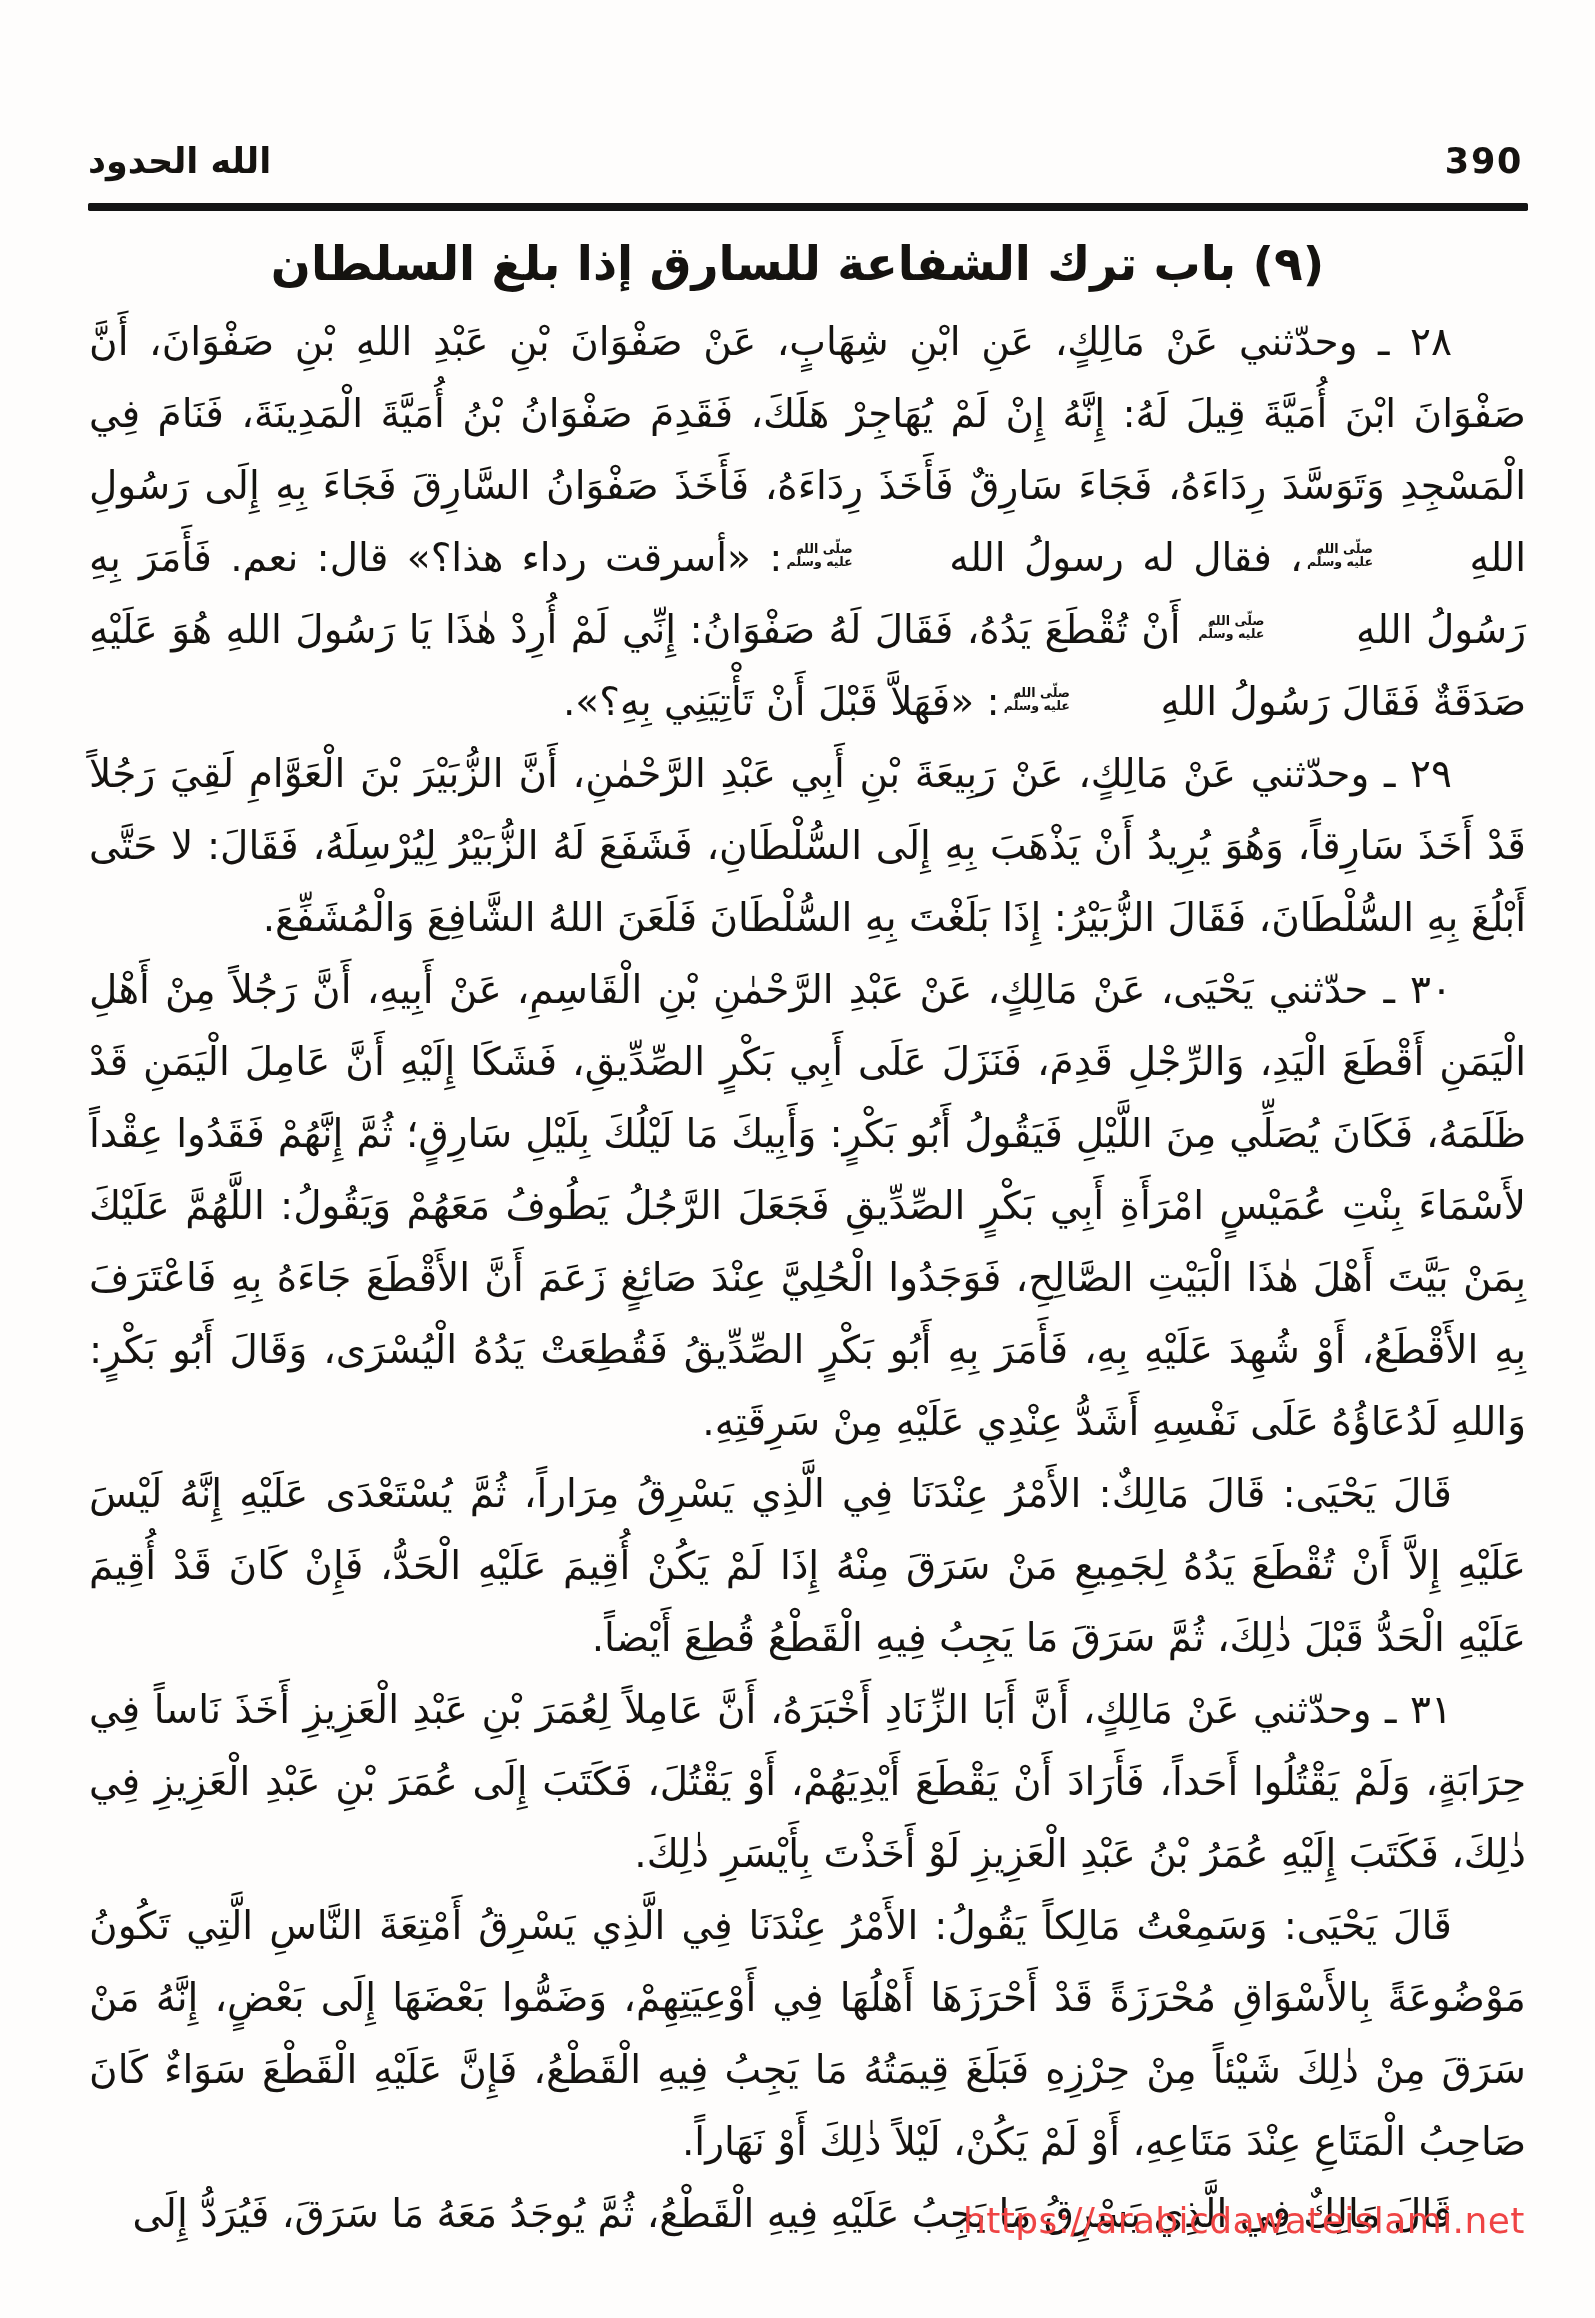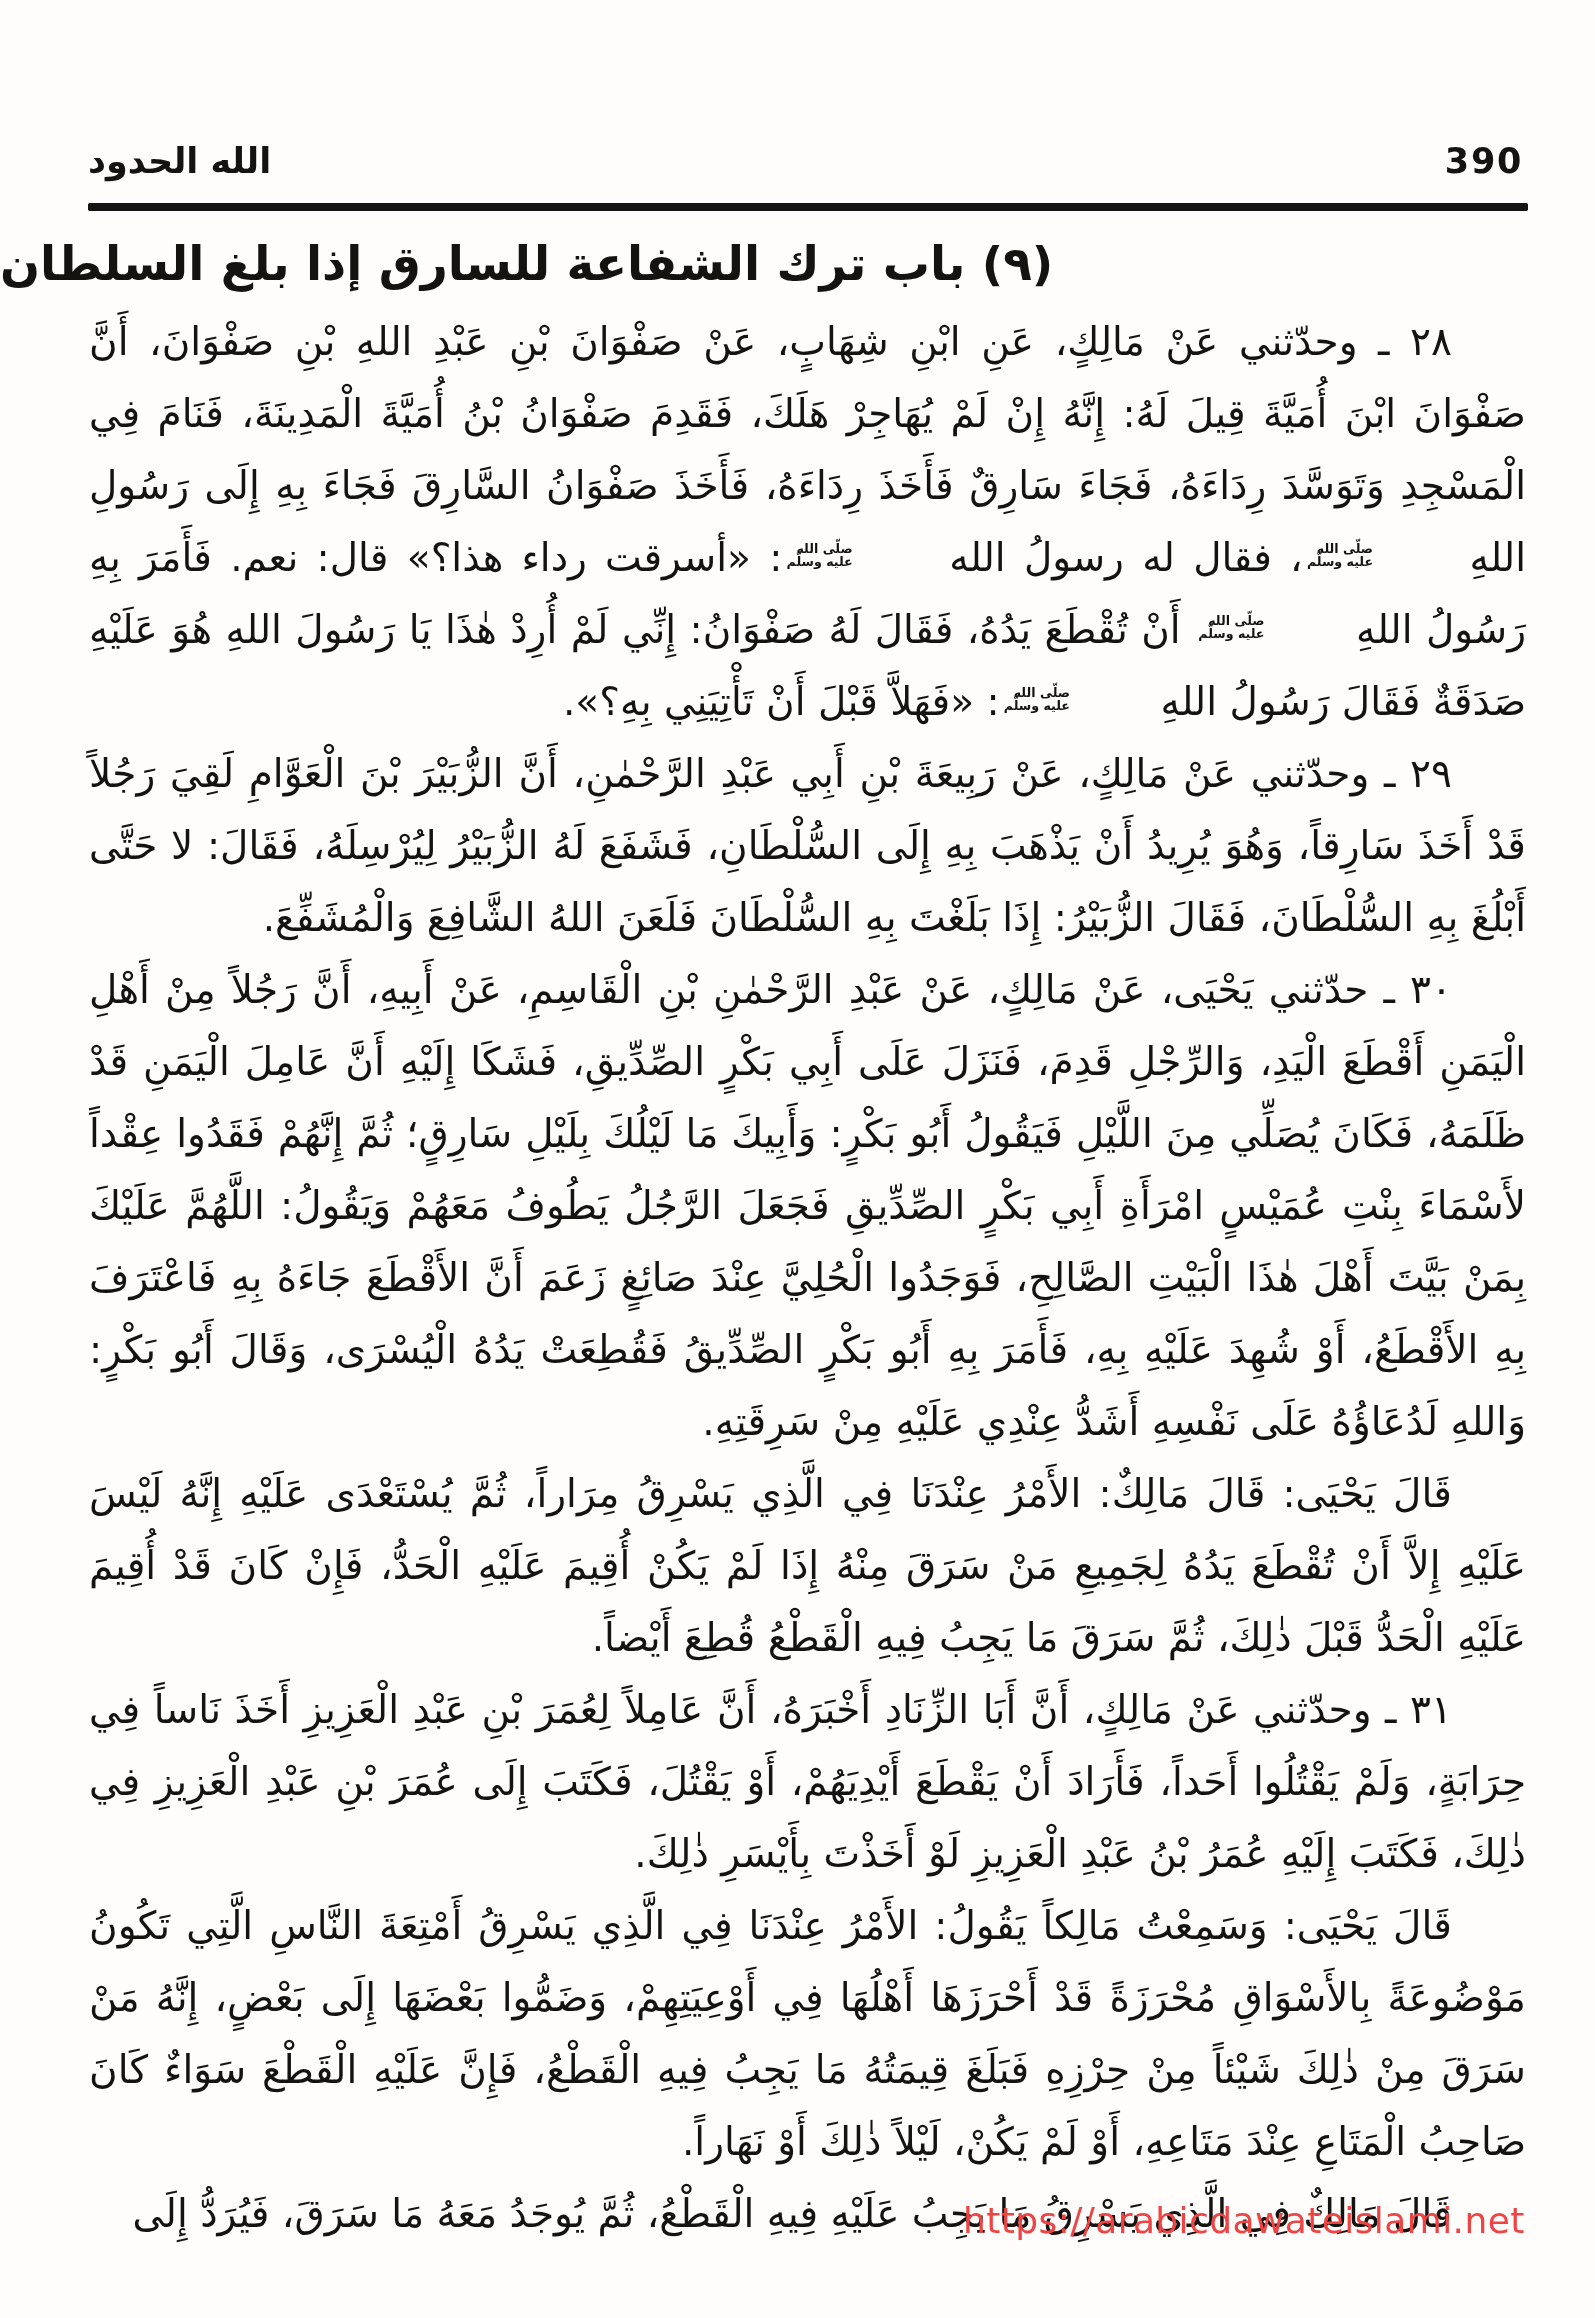--- a/index.html
+++ b/index.html
@@ -21,21 +21,21 @@
     font-weight:bold;
   }
   .page-number { letter-spacing:1.7px; }
   .rule {
     height:7.6px;
     background:#141414;
     margin:22px 67px 0 88px;
     border-radius:1.7px;
   }
   .section-title {
-    text-align:left;
+    text-align:center;
     font-weight:bold;
     font-size:47px;
     margin:25px 0 11.8px;
   }
   .section-title.mid { margin:29px 0 17px; }
   .content {
     padding:3.4px 69px 0 89px;
     font-size:39px;
     line-height:72px;
     text-align:justify;

